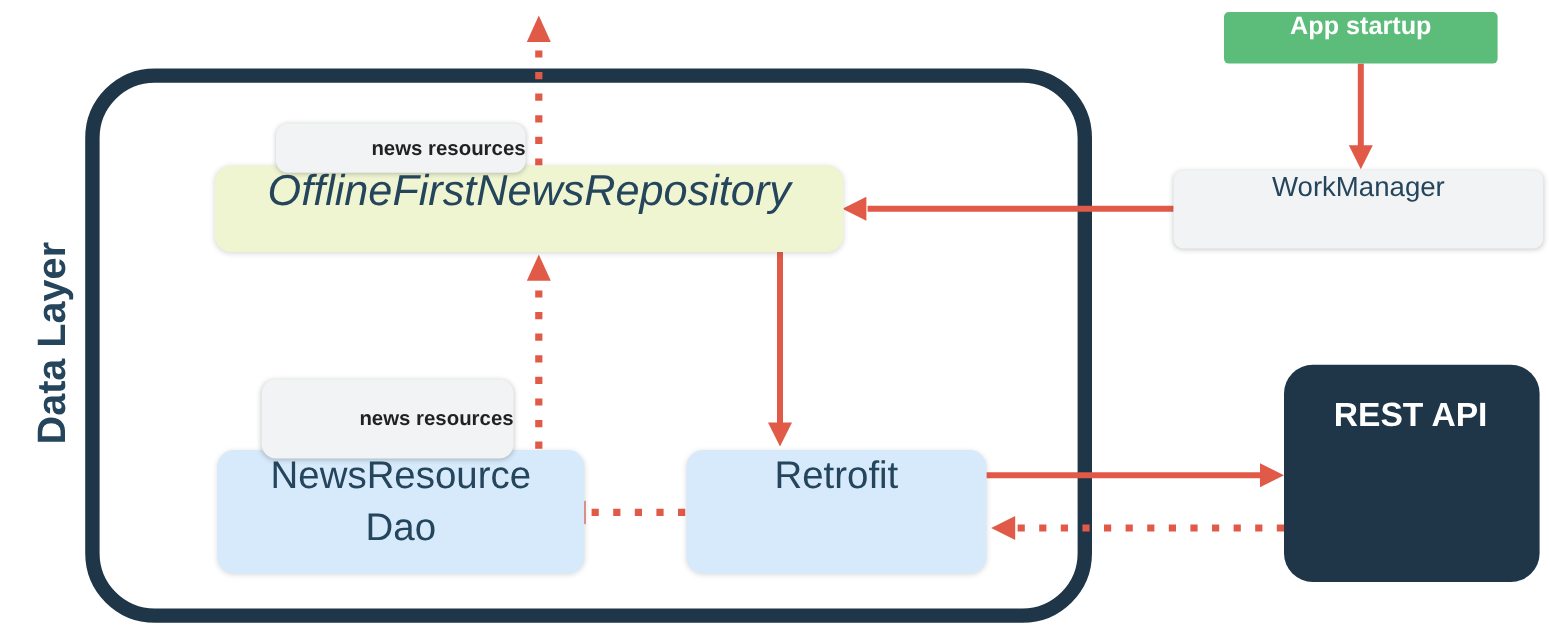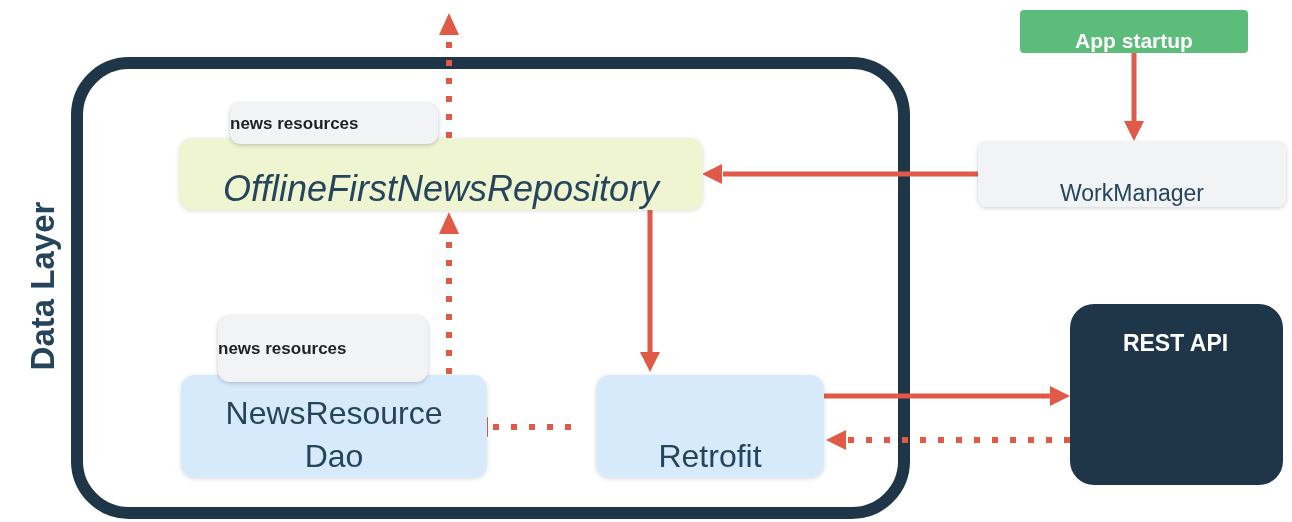--- a/index.html
+++ b/index.html
@@ -50,21 +50,21 @@
   }
   .solid-line{stroke:var(--arrow);stroke-width:5;fill:none;}
   .dotted-line{stroke:var(--arrow);stroke-width:6;stroke-dasharray:6 12;fill:none;}
   .arrow-head{fill:var(--arrow);stroke:none;}
   
   .node{
     position:absolute;
     display:flex;
     flex-direction:column;
     align-items:center;
-    justify-content:flex-end;
+    justify-content:flex-start;
     text-align:center;
     z-index:2;
     color:var(--text-navy);
   }
   .node-repository{
     left:179px; top:138px; width:524px; height:72px;
     background:var(--yellow-bg);
     border-radius:14px;
     font-size:36px;
     box-shadow:0 1px 4px rgba(60,64,67,.18);
@@ -79,53 +79,52 @@
   }
   .node-dao{
     left:181px; top:375px; width:306px; height:103px;
     background:var(--blue-bg);
     border-radius:14px;
     font-size:32px;
     line-height:43px;
     box-shadow:0 1px 4px rgba(60,64,67,.18);
   }
   .node-network{
-    left:572px; top:375px; width:228px; height:103px;
+    left:572px; top:375px; width:250px; height:103px;
     background:var(--blue-bg);
     border-radius:14px;
     font-size:32px;
     line-height:43px;
     box-shadow:0 1px 4px rgba(60,64,67,.18);
-    margin-left:24px;
   }
   .node-remote{
     left:1070px; top:304px; width:213px; height:181px;
     background:var(--navy);
     border-radius:24px;
     color:#ffffff;
     justify-content:space-between;
     padding:26px 10px 20px 8px;
-    font-size:23px;
+    font-size:28px;
     font-weight:700;
   }
   .node-remote .sub{line-height:30px;}
   .node-appstartup{
     left:1020px; top:10px; width:228px; height:43px;
     background:var(--green);
     border-radius:4px;
     color:#ffffff;
     font-size:21px;
     font-weight:700;
   }
   
   .badge{
     position:absolute;
     display:flex;
     flex-direction:column;
-    align-items:flex-start;
+    align-items:flex-end;
     justify-content:center;
     text-align:center;
     background:var(--gray-bg);
     color:var(--label-text);
     font-size:17px;
     font-weight:700;
     line-height:22px;
     z-index:3;
     box-shadow:0 1px 4px rgba(60,64,67,.30);
   }

